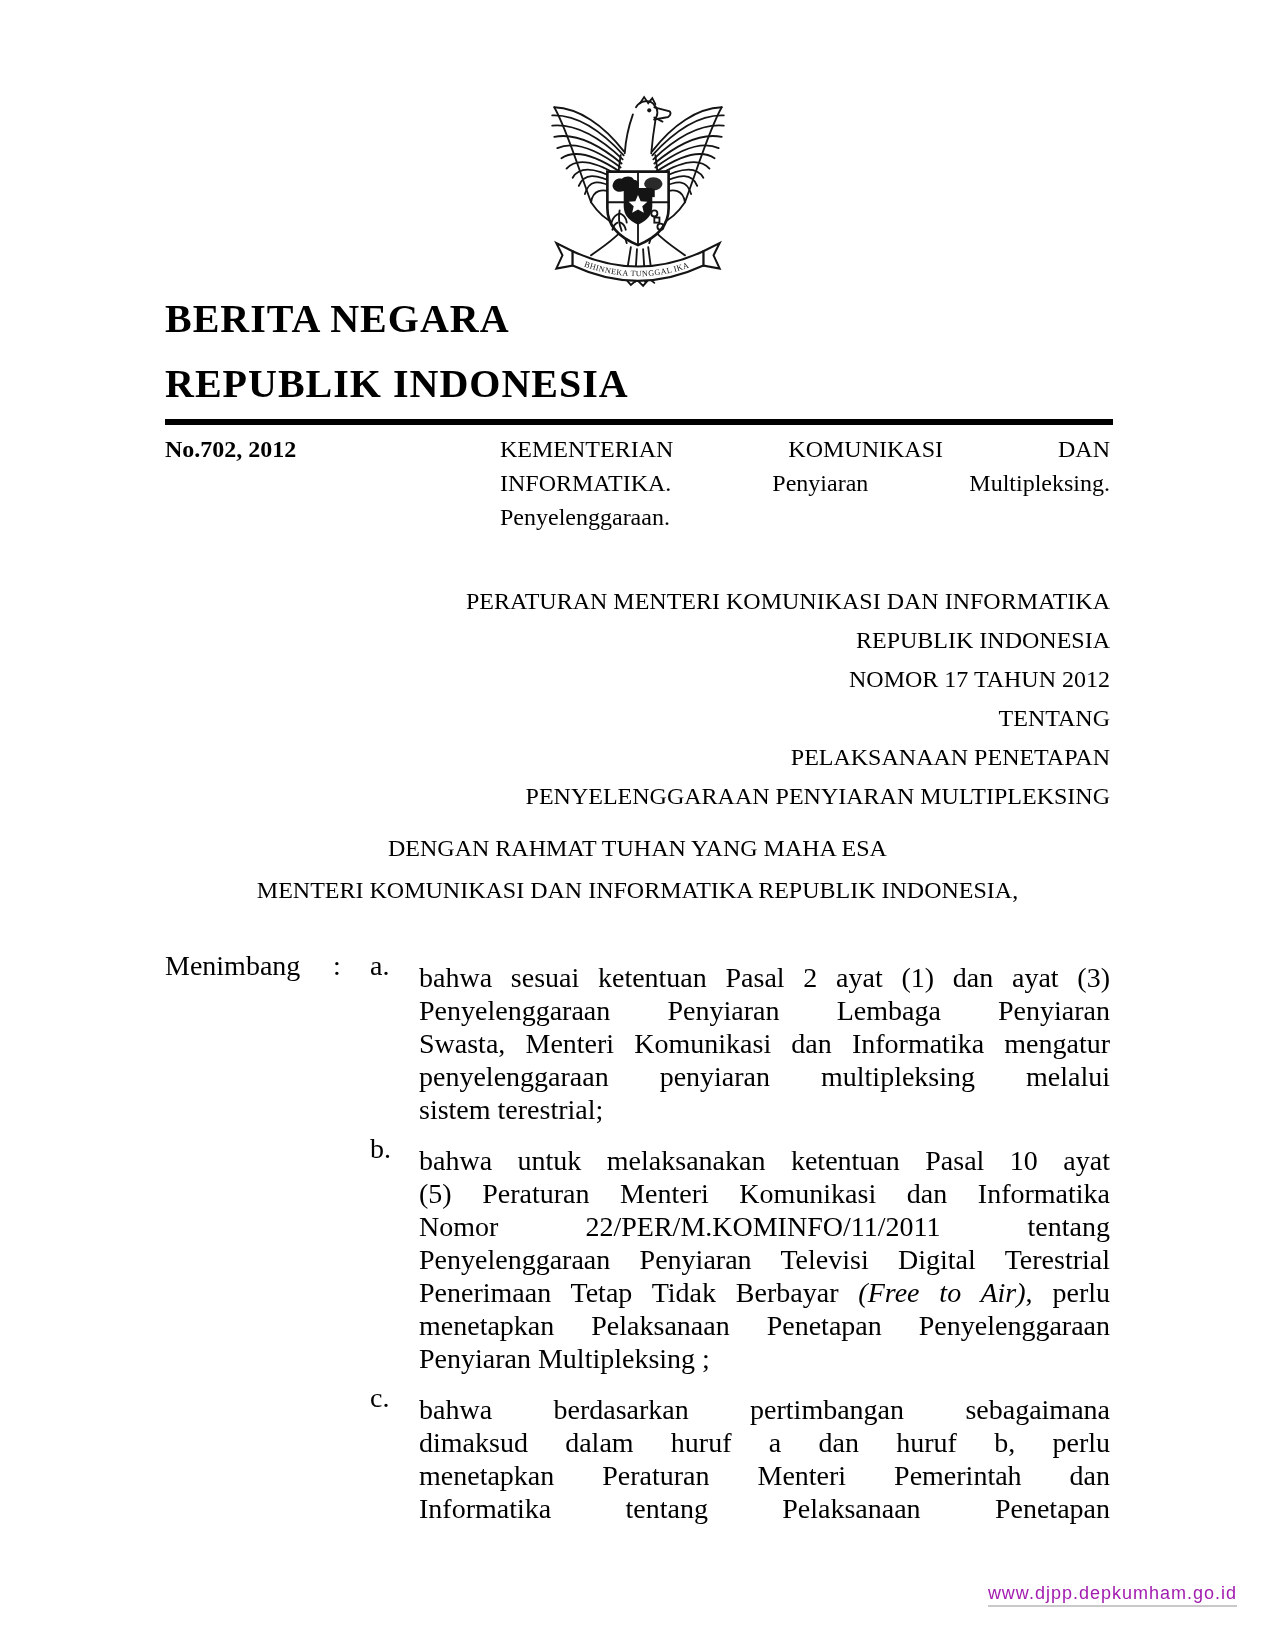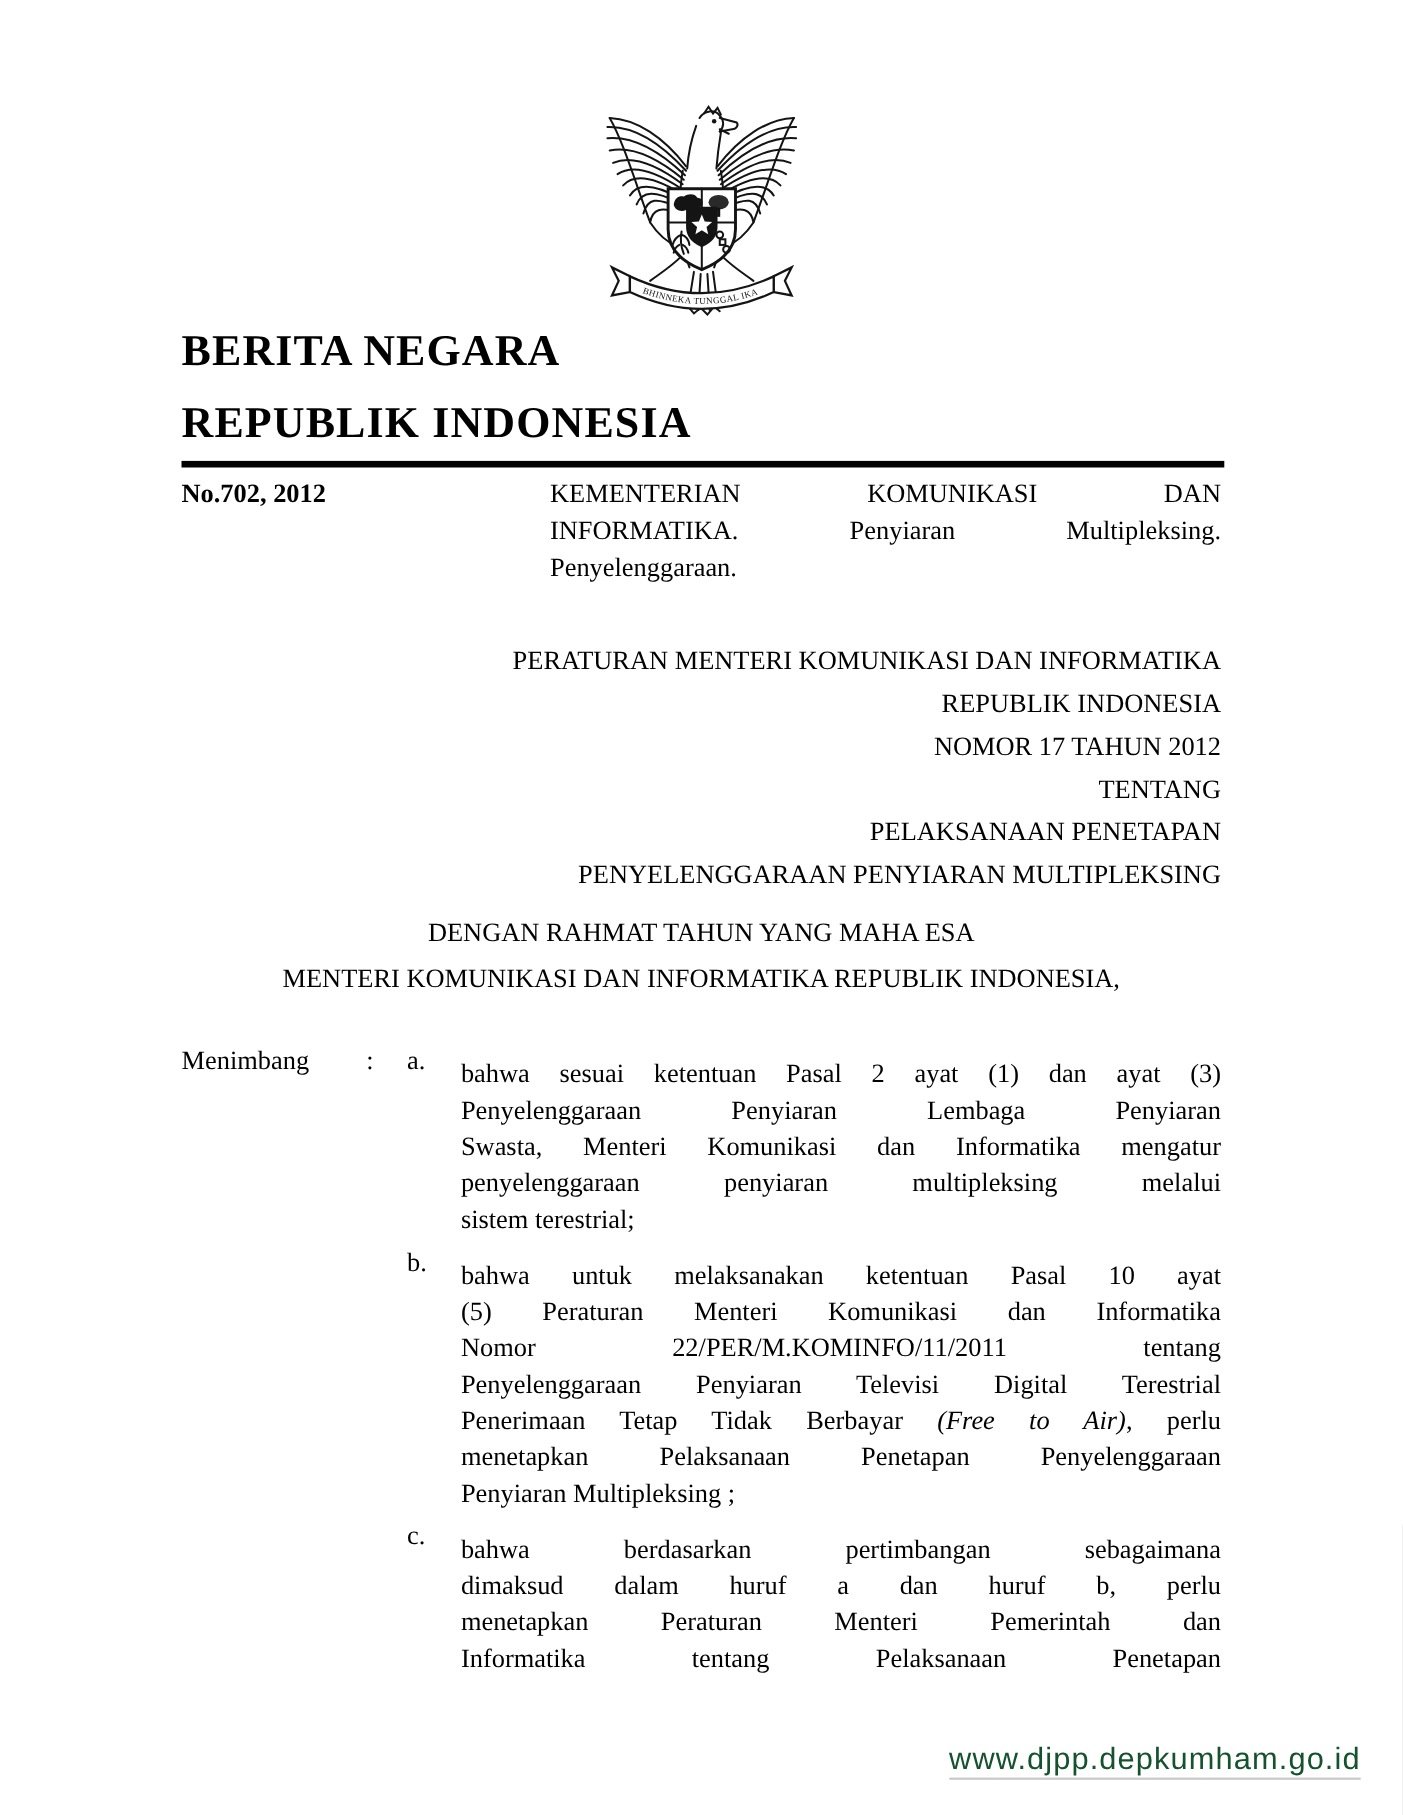--- a/index.html
+++ b/index.html
@@ -24,40 +24,40 @@
   #meta-number { position:absolute; left:165px; top:432px; font-size:24px; line-height:34px;font-weight:bold; }
   #meta-subject { position:absolute; left:500px; top:432px; width:610px; font-size:24px; }
 
   
   #reg-title { position:absolute; left:165px; top:582px; width:945px; text-align:right; font-size:24px; }
   #reg-title .ct { line-height:39px; }
   #invocation-block { position:absolute; left:165px; top:827px; width:945px; text-align:center; font-size:24px; }
   #invocation-block .ct { line-height:42px; }
 
   
-  #considering { position:absolute; left:165px; top:949px; width:945px; font-size:24px; display:flex; }
+  #considering { position:absolute; left:165px; top:949px; width:945px; font-size:28px; display:flex; }
   .col-label { width:205px; position:relative; line-height:33px; }
   .col-label .colon { position:absolute; left:168px; top:0; }
   .col-items { width:740px; }
   .item { display:flex; margin-bottom:6px; }
   .marker { width:49px; line-height:33px; }
   .itext { width:691px;margin-top:12px; }
 
   
   .jl { text-align:justify; text-align-last:justify; overflow:hidden; }
   .jl::after { content:""; display:inline-block; width:100%; height:0; }
   .m  { line-height:34px; height:34px; }
   .b  { line-height:33px; height:33px; }
   .pl { text-align:left; }
 
   
   #watermark {
     position:absolute; right:38px; top:1583px;
-    font-family:"Liberation Sans", sans-serif; font-size:28px; letter-spacing:1px;
-    color:#14532d; border-bottom:2px solid #c9c9c9; padding-bottom:1px;
+    font-family:"Liberation Sans", sans-serif; font-size:18px; letter-spacing:1px;
+    color:#a21caf; border-bottom:2px solid #c9c9c9; padding-bottom:1px;
     text-decoration:none;
     margin-left:16px;
   }
 
   
   .ln { stroke:#141414; fill:none; stroke-width:1.8; stroke-linecap:round; }
   .fl { fill:#141414; stroke:none; }
 </style>
 </head>
 <body>
@@ -169,21 +169,21 @@
   <div id="reg-title">
       <div class="ct">PERATURAN MENTERI KOMUNIKASI DAN INFORMATIKA</div>
       <div class="ct">REPUBLIK INDONESIA</div>
       <div class="ct">NOMOR 17 TAHUN 2012</div>
       <div class="ct">TENTANG</div>
       <div class="ct">PELAKSANAAN PENETAPAN</div>
       <div class="ct">PENYELENGGARAAN PENYIARAN MULTIPLEKSING</div>
     </div>
 
   <div id="invocation-block">
-    <div class="ct">DENGAN RAHMAT TAHUN YANG MAHA ESA</div>
+    <div class="ct">DENGAN RAHMAT TUHAN YANG MAHA ESA</div>
     <div class="ct">MENTERI KOMUNIKASI DAN INFORMATIKA REPUBLIK INDONESIA,</div>
   </div>
 
   <div id="considering">
     <div class="col-label">
       <span>Menimbang</span>
       <span class="colon">:</span>
     </div>
     <div class="col-items">
         <div class="item">

